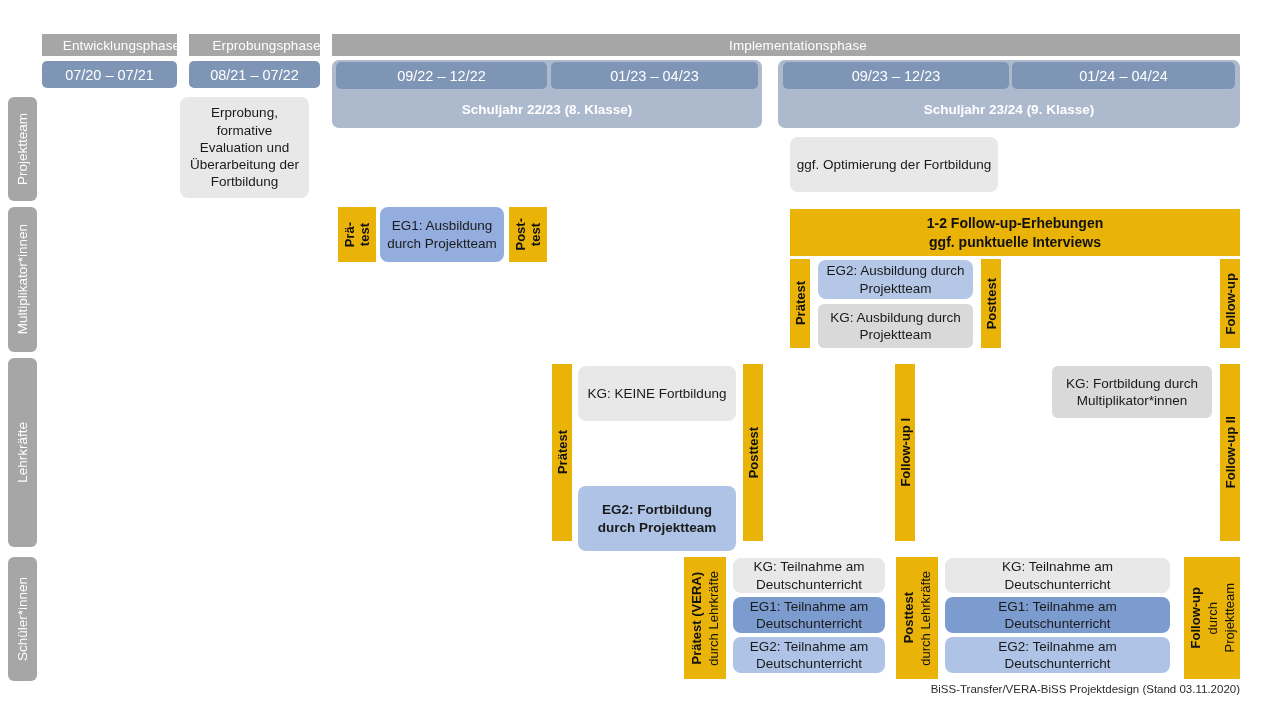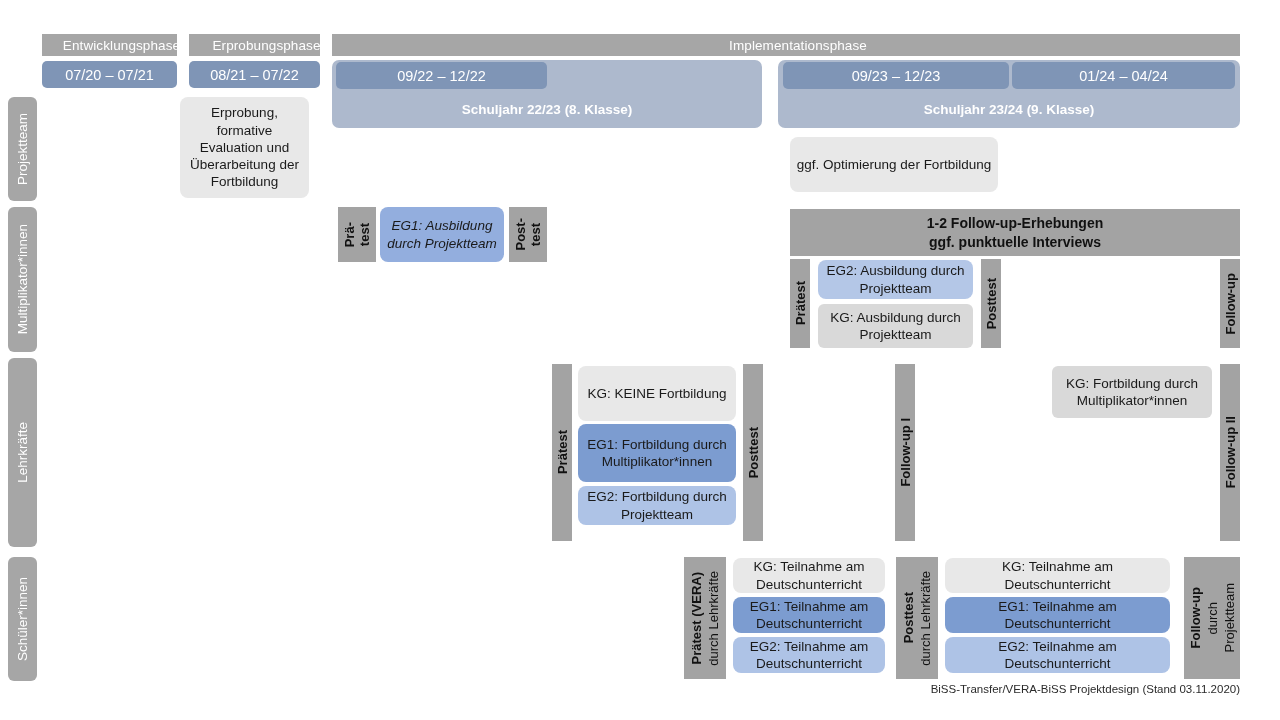--- a/index.html
+++ b/index.html
@@ -66,21 +66,21 @@
   }
   .card.grey   {background:#e8e8e8;color:#1a1a1a;}
   .card.grey2  {background:#d9d9d9;color:#1a1a1a;border-radius:6px;}
   .card.blue-dk{background:#7c9cd0;color:#1a1a1a;}
   .card.blue-md{background:#93aede;color:#1a1a1a;}
   .card.blue-lt{background:#aec3e6;color:#1a1a1a;}
   .card.blue-soft{background:#b4c7e7;color:#1a1a1a;}
 
   
   .green{
-    background:#a3a3a3;color:#111111;
+    background:#eab308;color:#111111;
     display:flex;align-items:center;justify-content:center;
   }
   .green.banner{
     font-weight:bold;font-size:14px;line-height:1.3;text-align:center;
     flex-direction:column;
   }
   .vtext{
     writing-mode:vertical-rl;transform:rotate(180deg);
     white-space:nowrap;text-align:center;
   }
@@ -116,20 +116,21 @@
   <div class="abs phase-head" style="left:332px;top:34px;width:908px;height:22px;">Implementationsphase</div>
 
   <div class="abs date-bar" style="left:42px;top:61px;width:135px;height:27px;">07/20 – 07/21</div>
 
   <div class="abs date-bar" style="left:189px;top:61px;width:131px;height:27px;">08/21 – 07/22</div>
 
   <div class="abs year-band" style="left:332px;top:60px;width:430px;height:68px;"></div>
 
   <div class="abs date-bar" style="left:336px;top:62px;width:211px;height:27px;">09/22 – 12/22</div>
 
+  <div class="abs date-bar" style="left:551px;top:62px;width:207px;height:27px;">01/23 – 04/23</div>
 
   <div class="abs year-label" style="left:332px;top:95px;width:430px;height:28px;">Schuljahr 22/23 (8. Klasse)</div>
 
   <div class="abs year-band" style="left:778px;top:60px;width:462px;height:68px;"></div>
 
   <div class="abs date-bar" style="left:783px;top:62px;width:226px;height:27px;">09/23 – 12/23</div>
 
   <div class="abs date-bar" style="left:1012px;top:62px;width:223px;height:27px;">01/24 – 04/24</div>
 
   <div class="abs year-label" style="left:778px;top:95px;width:462px;height:28px;">Schuljahr 23/24 (9. Klasse)</div>
@@ -155,21 +156,21 @@
 
   <div class="abs card grey" style="left:790px;top:137px;width:208px;height:55px;">ggf. Optimierung der Fortbildung</div>
 
   <div class="abs green" style="left:338px;top:207px;width:38px;height:55px;">
     <div class="v2">
       <span class="vtext">Prä-</span>
       <span class="vtext">test</span>
     </div>
   </div>
 
-  <div class="abs card blue-md" style="left:380px;top:207px;width:124px;height:55px;font-style:italic;">EG1: Ausbildung durch Projektteam</div>
+  <div class="abs card blue-md" style="left:380px;top:207px;width:124px;height:55px;">EG1: Ausbildung durch Projektteam</div>
 
   <div class="abs green" style="left:509px;top:207px;width:38px;height:55px;">
     <div class="v2">
       <span class="vtext">Post-</span>
       <span class="vtext">test</span>
     </div>
   </div>
 
   <div class="abs green banner" style="left:790px;top:209px;width:450px;height:47px;">
     <span>1-2 Follow-up-Erhebungen</span>
@@ -191,23 +192,22 @@
   <div class="abs green" style="left:1220px;top:259px;width:20px;height:89px;">
     <span class="vtext bold" style="font-size:13px;">Follow-up</span>
   </div>
 
   <div class="abs green" style="left:552px;top:364px;width:20px;height:177px;">
     <span class="vtext bold" style="font-size:13px;">Prätest</span>
   </div>
 
   <div class="abs card grey" style="left:578px;top:366px;width:158px;height:55px;">KG:  KEINE Fortbildung</div>
 
-  <div class="abs card blue-dk" style="left:578px;top:424px;width:158px;height:58px;">EG1: Fortbildung durch Multiplikator*innen</div>
-
-  <div class="abs card blue-lt" style="left:578px;top:486px;width:158px;height:39px;">EG2: Fortbildung durch Projektteam</div>
+
+  <div class="abs card blue-lt" style="left:578px;top:486px;width:158px;height:65px;font-weight:bold;">EG2: Fortbildung durch Projektteam</div>
 
   <div class="abs green" style="left:743px;top:364px;width:20px;height:177px;">
     <span class="vtext bold" style="font-size:13px;">Posttest</span>
   </div>
 
   <div class="abs green" style="left:895px;top:364px;width:20px;height:177px;">
     <span class="vtext bold" style="font-size:13px;">Follow-up I</span>
   </div>
 
   <div class="abs card grey2" style="left:1052px;top:366px;width:160px;height:52px;">KG: Fortbildung durch Multiplikator*innen</div>

